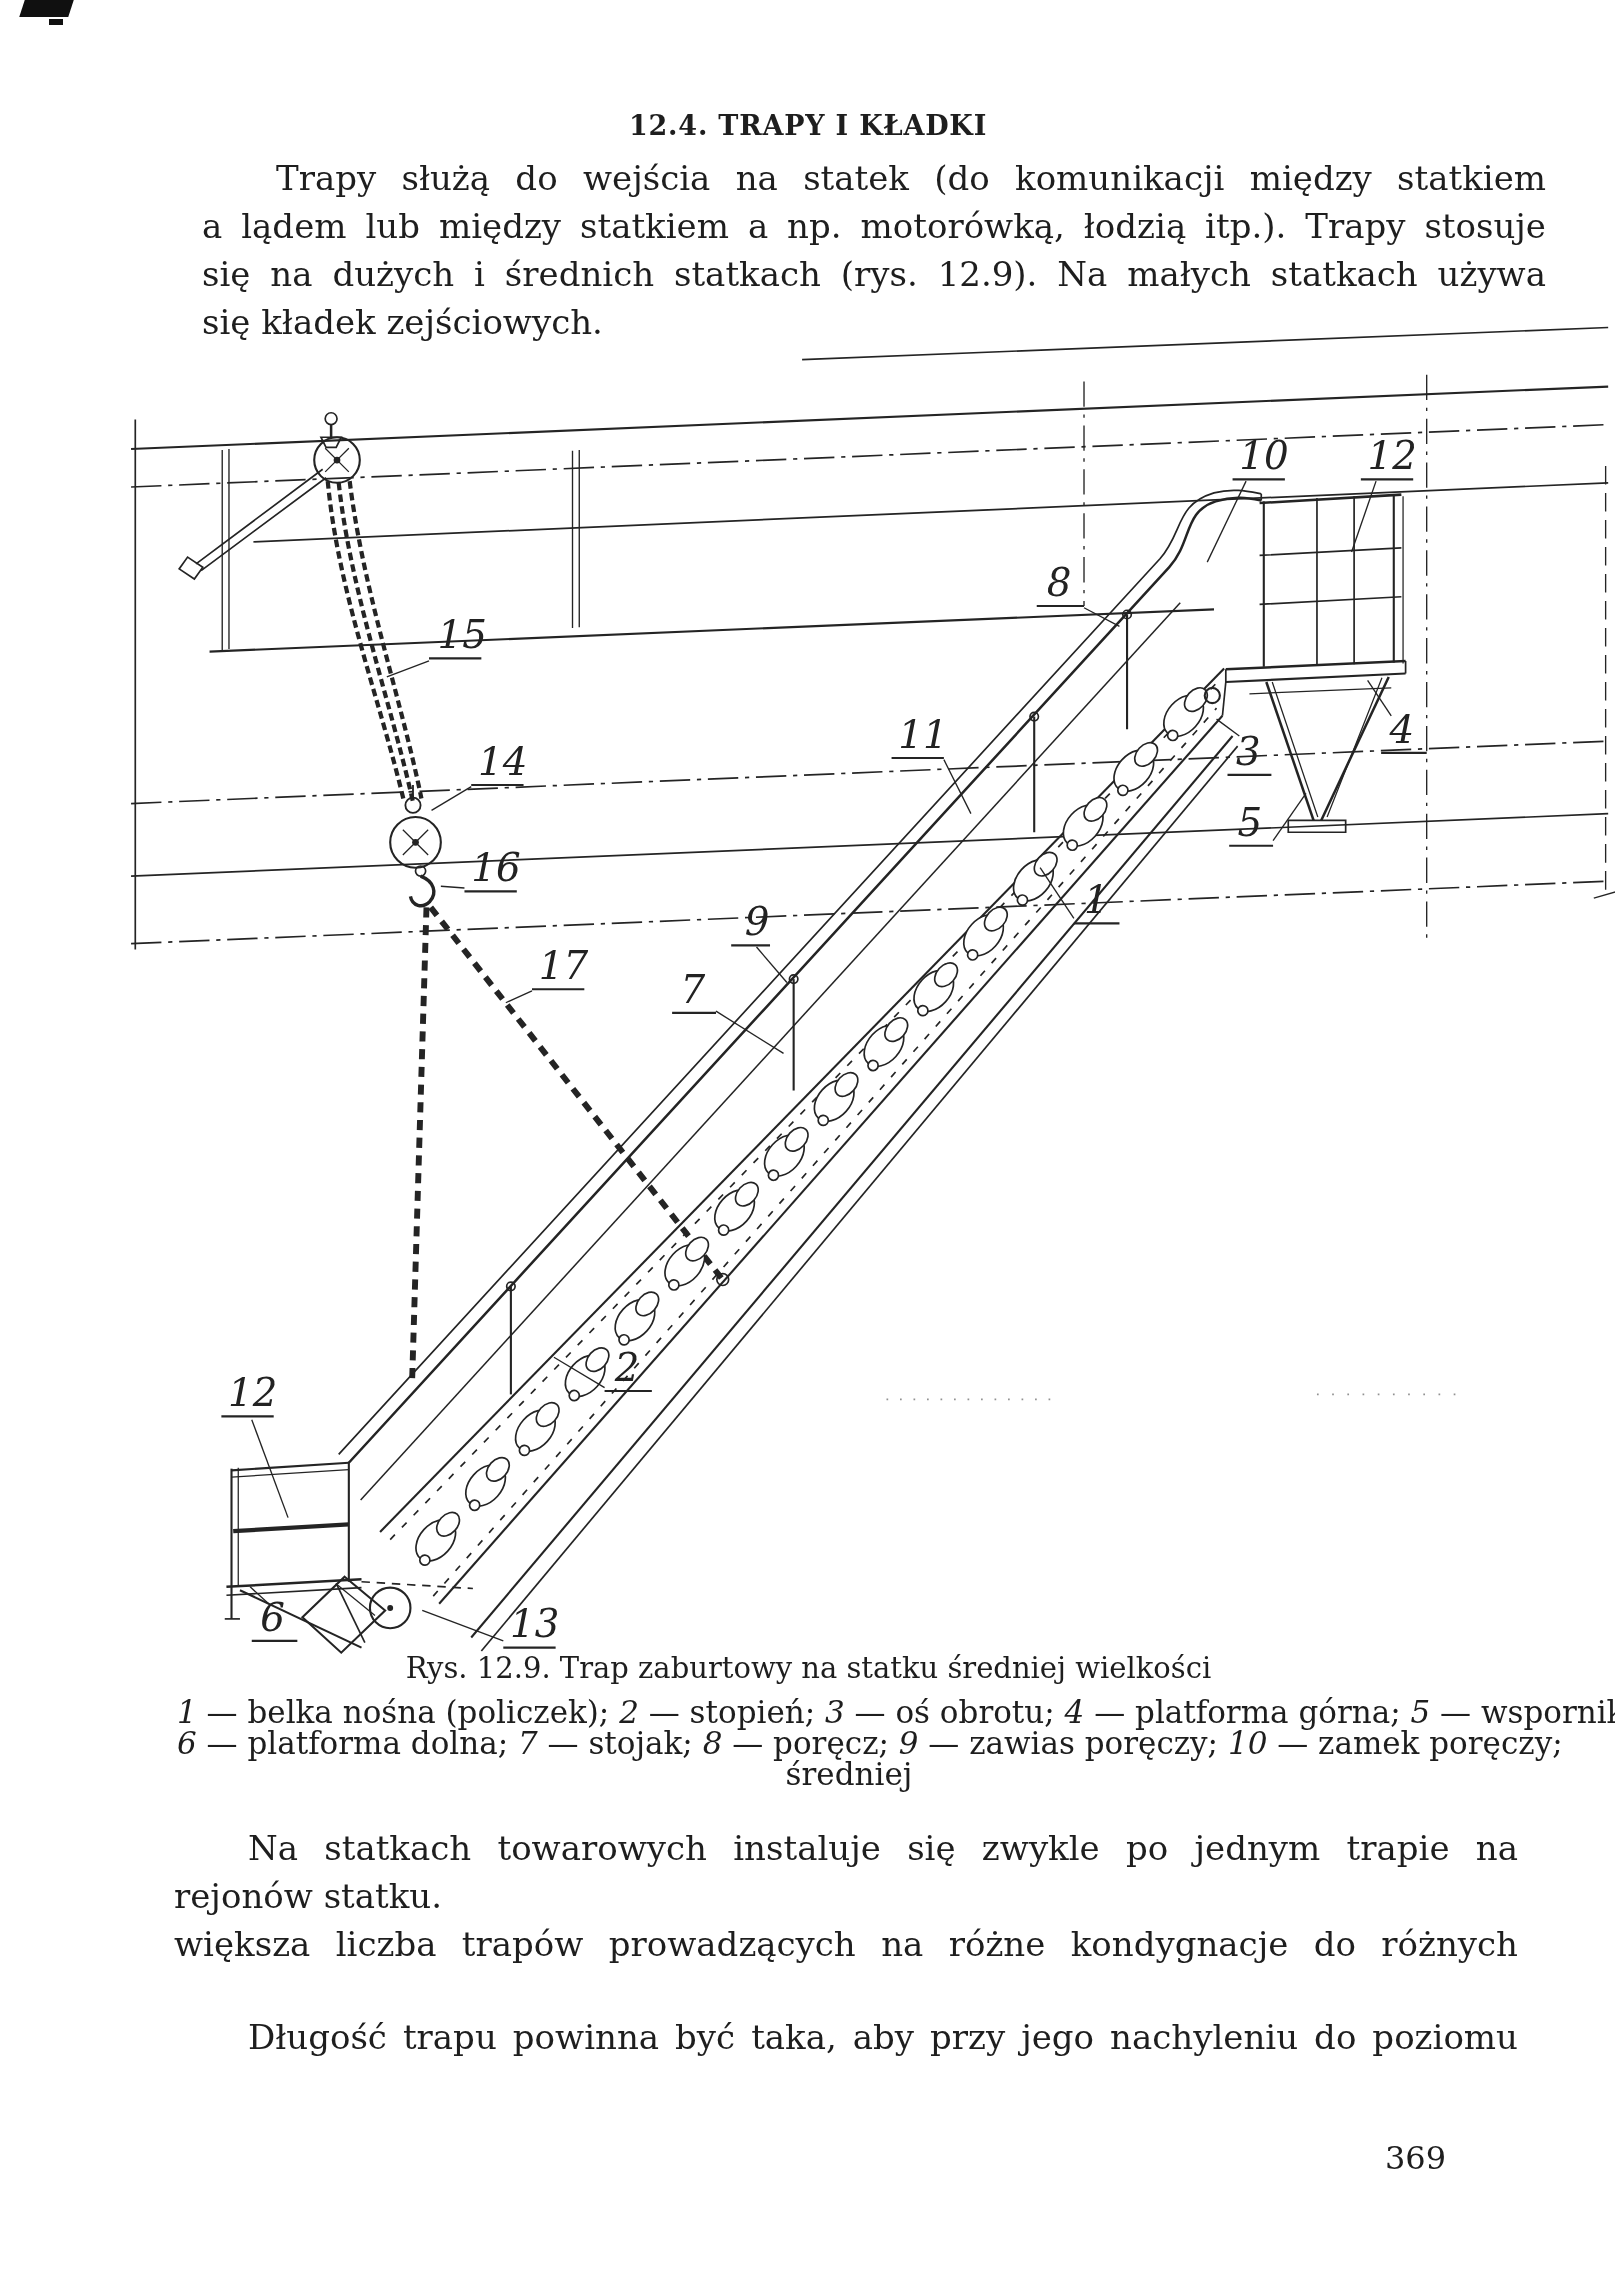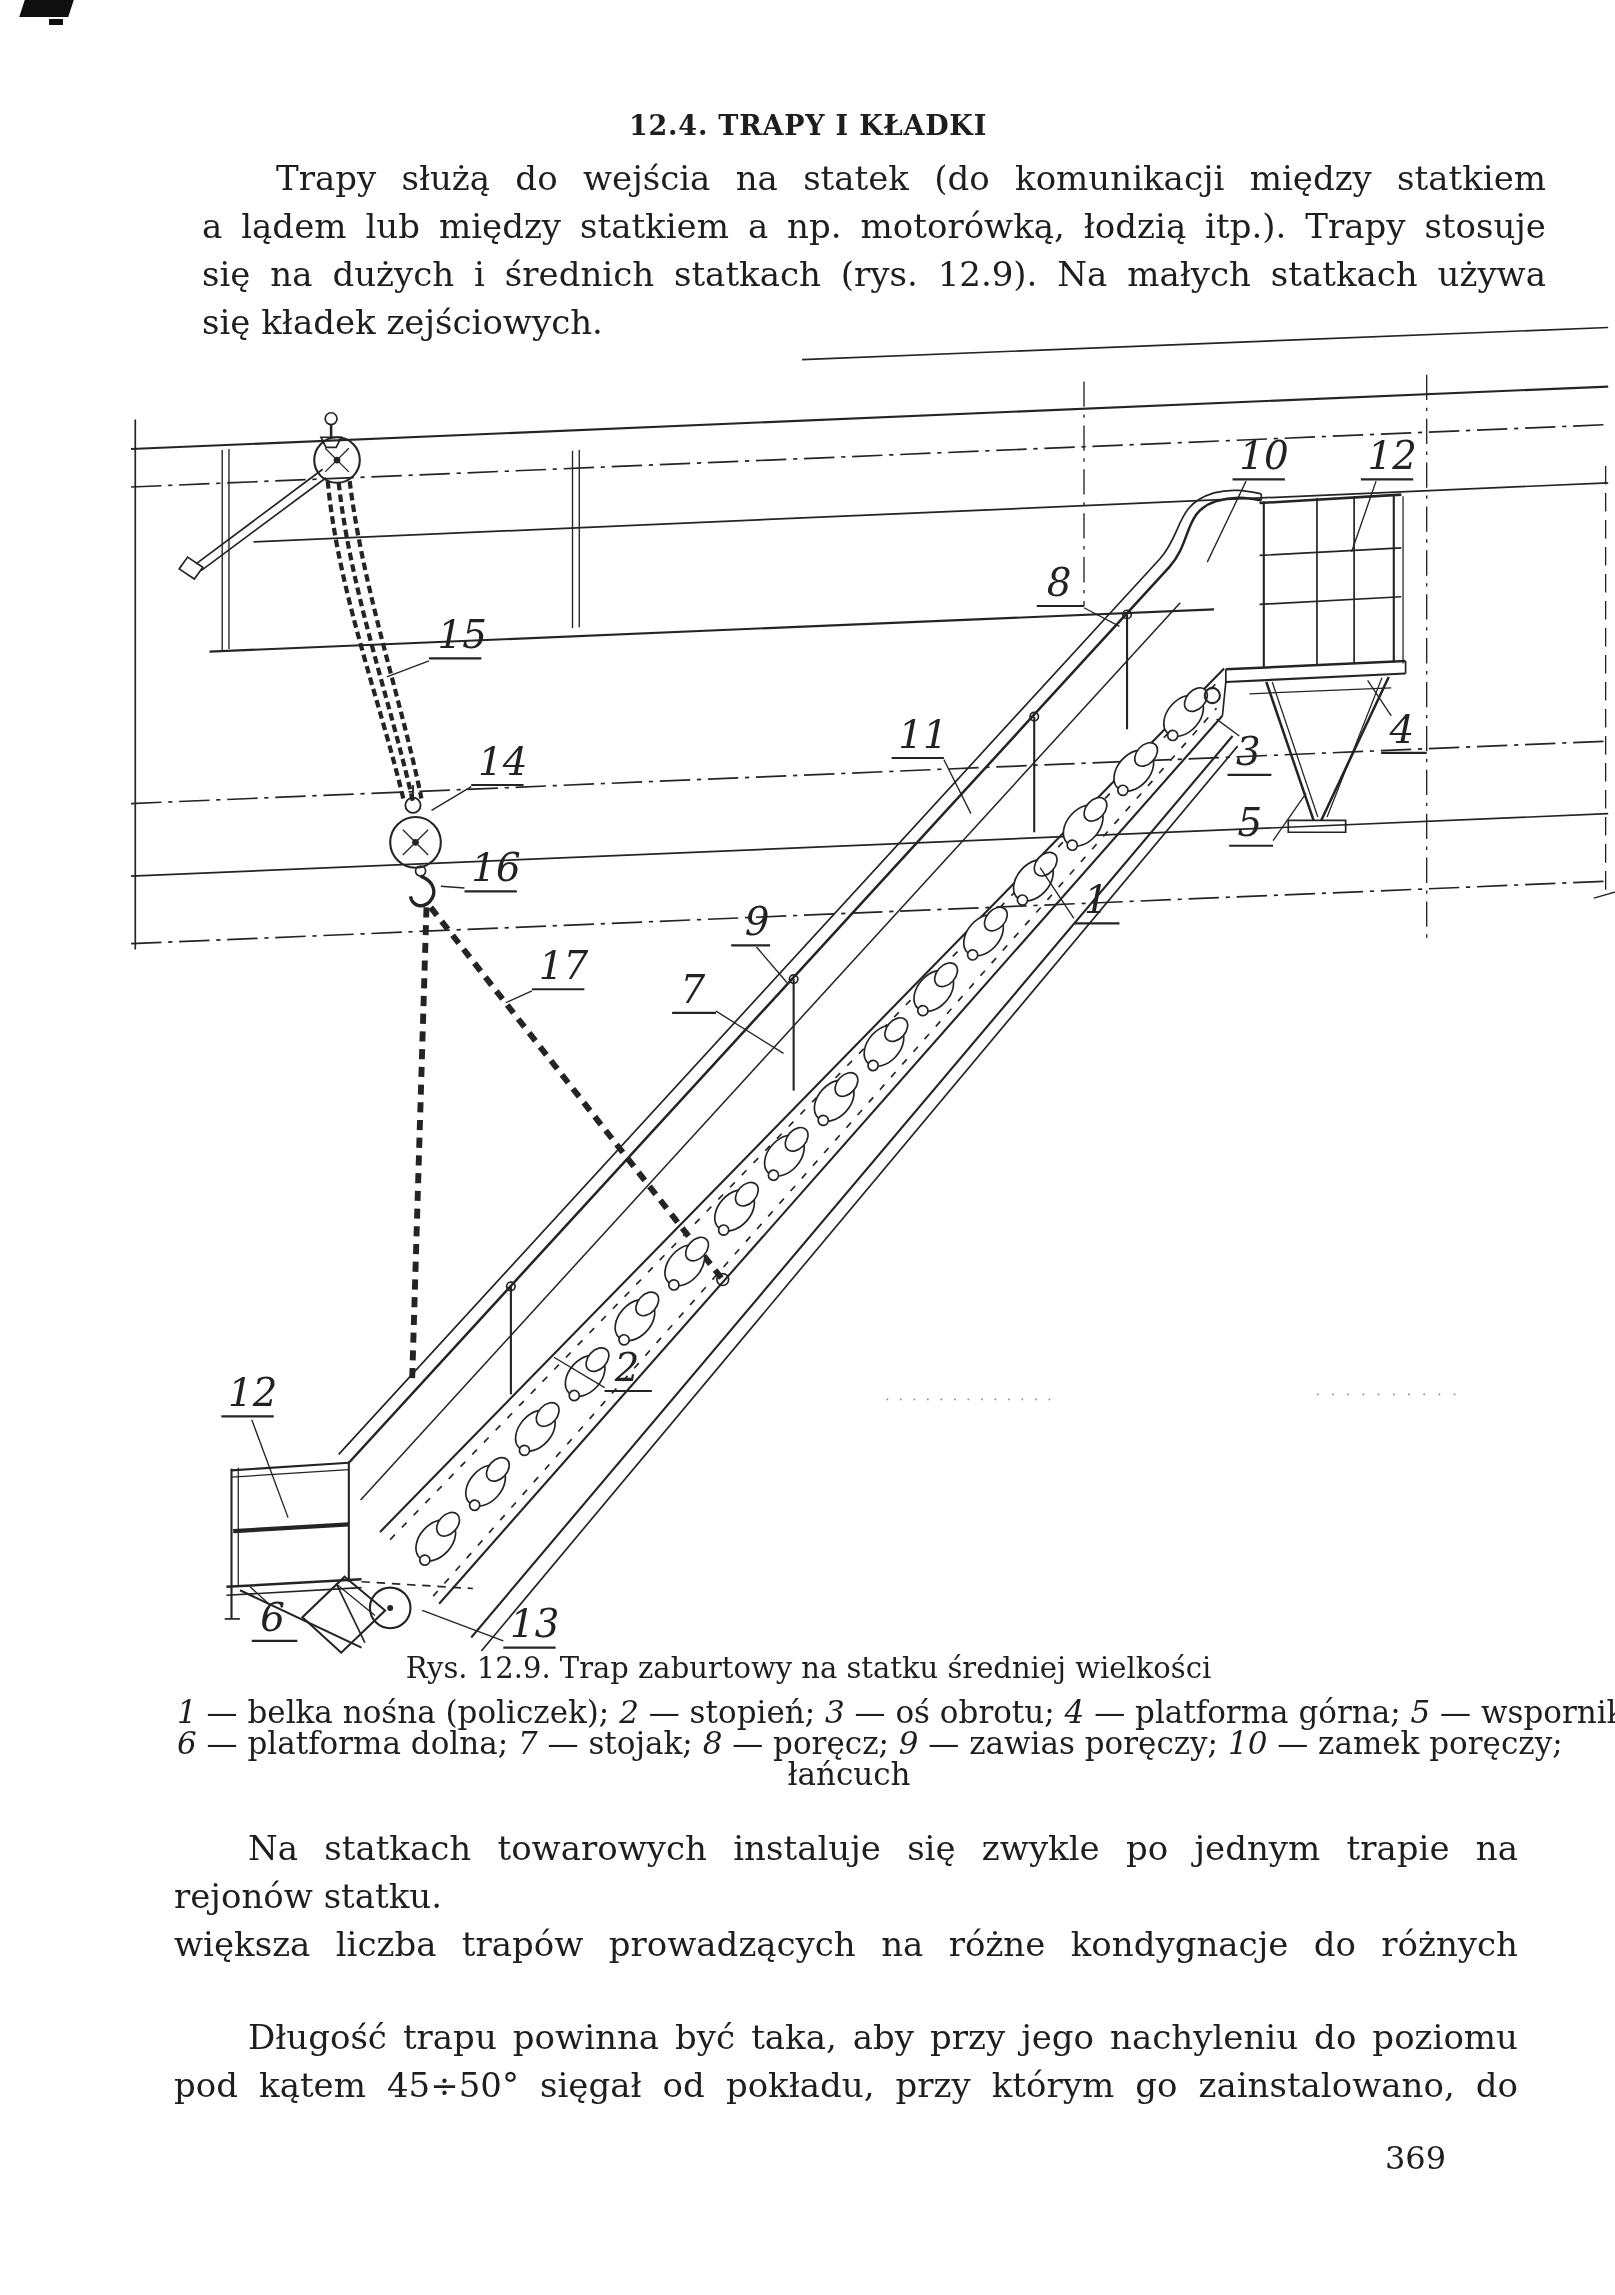--- a/index.html
+++ b/index.html
@@ -358,28 +358,27 @@
       <path class="ink" stroke-width="1.6" d="M298,1682 L341,1798"></path>
     </g>
   </g>
 </svg>
 
 <div id="caption" class="abs">Rys. 12.9. Trap zaburtowy na statku średniej wielkości</div>
 
 <div id="legend" class="abs">
   <div class="lg-line"><i>1</i> — belka nośna (policzek); <i>2</i> — stopień; <i>3</i> — oś obrotu; <i>4</i> — platforma górna; <i>5</i> — wspornik;</div>
   <div class="lg-line"><i>6</i> — platforma dolna; <i>7</i> — stojak; <i>8</i> — poręcz; <i>9</i> — zawias poręczy; <i>10</i> — zamek poręczy;</div>
-  <div class="lg-line" id="legend-tail">łańcuch</div>
+  <div class="lg-line" id="legend-tail">średniej</div>
 </div>
 
 <div id="para2" class="abs para">
   <div class="bl indent">Na statkach towarowych instaluje się zwykle po jednym trapie na</div>
   <div class="bl lastline">rejonów statku.</div>
   <div class="bl">większa liczba trapów prowadzących na różne kondygnacje do różnych</div>
 </div>
 
 <div id="para3" class="abs para">
   <div class="bl indent">Długość trapu powinna być taka, aby przy jego nachyleniu do poziomu</div>
-  <div class="bl">pod kątem 45÷50° sięgał od pokładu, przy którym go zainstalowano, do</div>
 </div>
 
 <div id="page-number" class="abs">369</div>
 
 
 </body></html>

